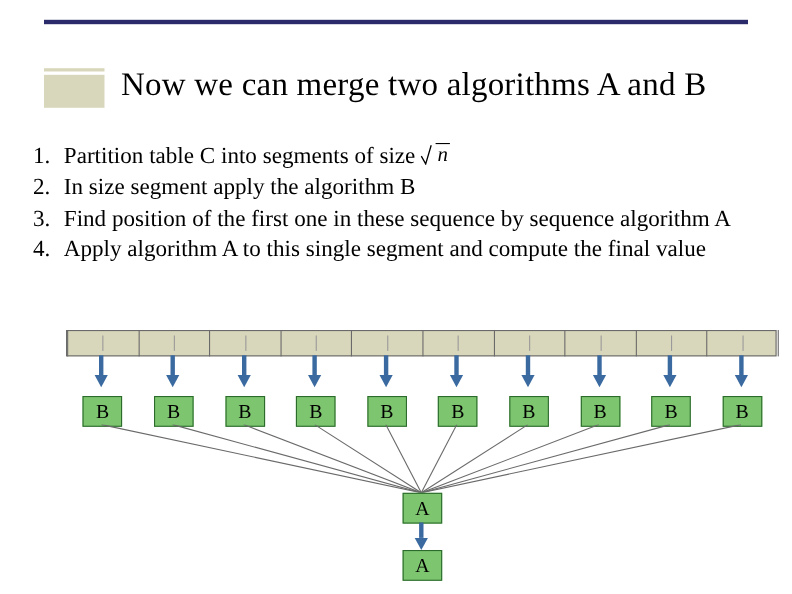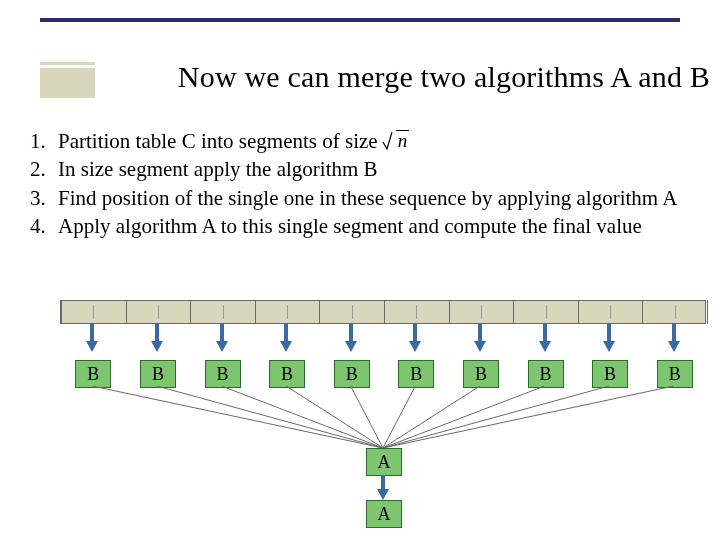--- a/index.html
+++ b/index.html
@@ -22,21 +22,20 @@
     height: 4px;
     background: #2b2b6b;
   }
   .title-row {
     position: absolute;
     top: 60px;
     left: 40px;
     right: 10px;
     display: flex;
     align-items: flex-end;
-    justify-content: space-between;
   }
   .title-accent {
     width: 55px;
     height: 30px;
     background: #d9d7bb;
     margin-right: 15px;
     position: relative;
     top: 4px;
   }
   .title-accent::before {
@@ -180,21 +179,21 @@
           </svg>
           <span class="sqrt-arg">n</span>
         </span></div>
     </div>
     <div class="list-row">
       <div class="list-num">2.</div>
       <div class="list-text">In size segment apply the algorithm B</div>
     </div>
     <div class="list-row">
       <div class="list-num">3.</div>
-      <div class="list-text">Find position of the single one in these sequence by applying algorithm A</div>
+      <div class="list-text">Find position of the first one in these sequence by sequence algorithm A</div>
     </div>
     <div class="list-row">
       <div class="list-num">4.</div>
       <div class="list-text">Apply algorithm A to this single segment and compute the final value</div>
     </div>
   </div>
 
 <div class="diagram" id="diagram">
   <div class="strip" id="strip">
       <div class="tick" style="left: 0px;"></div>

